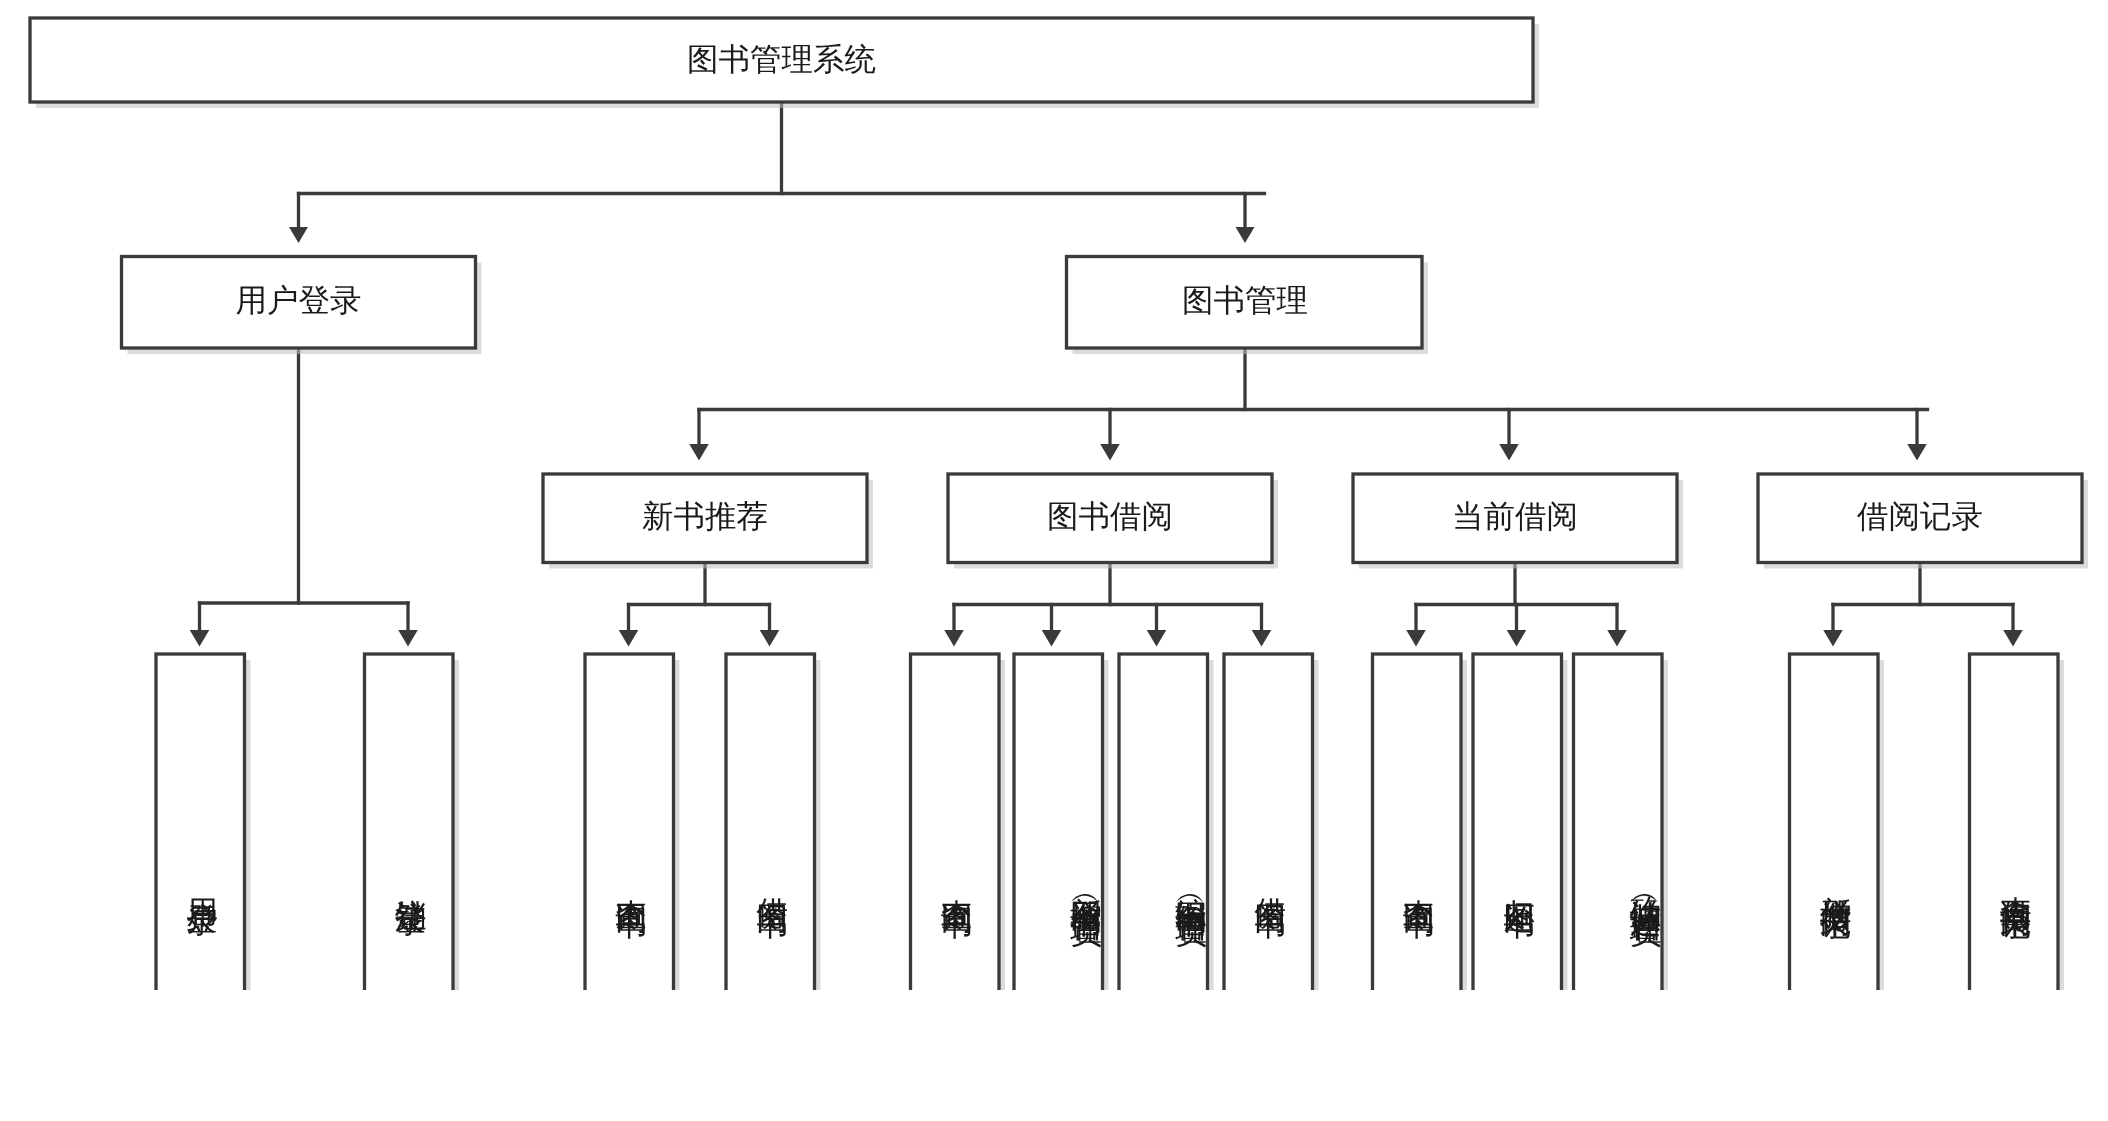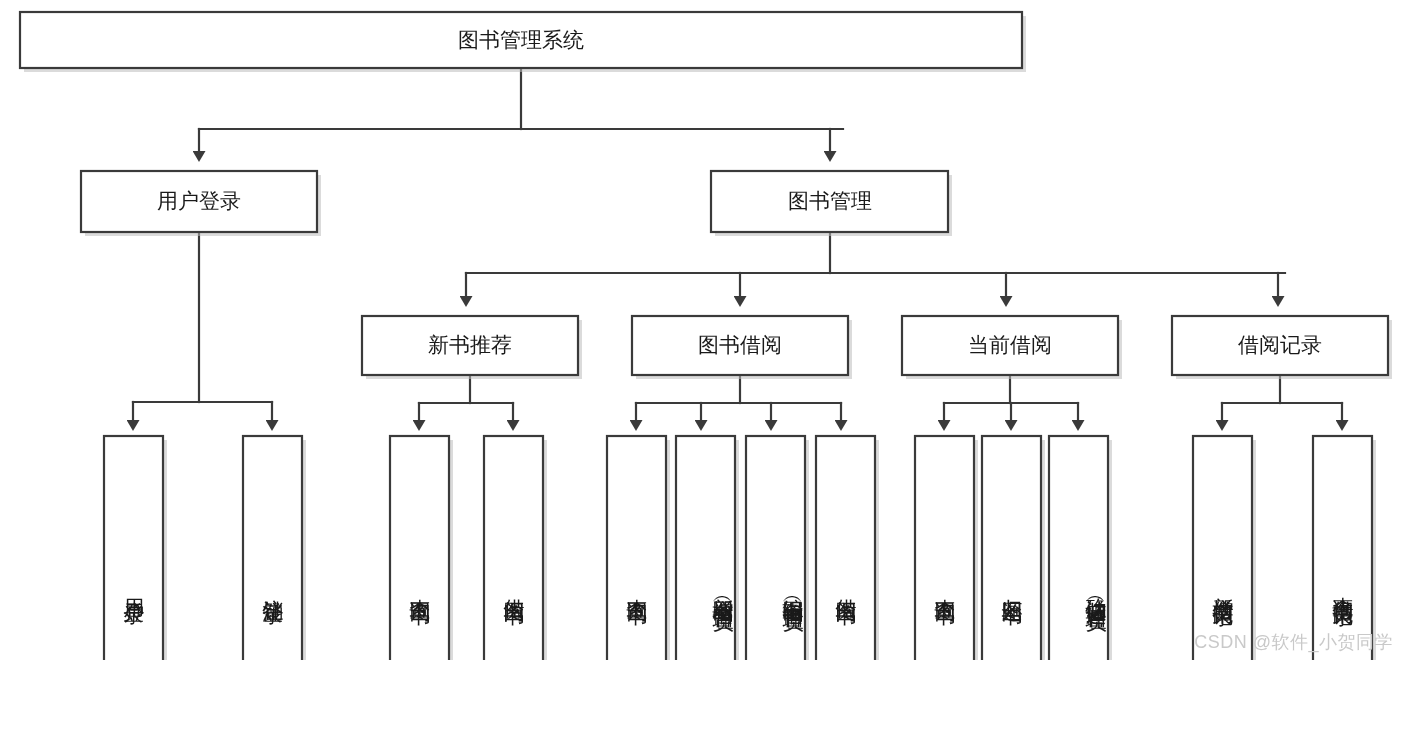--- a/index.html
+++ b/index.html
@@ -250,14 +250,13 @@
   <div class="vert-label" style="left:746px; top:444px; width:59px; height:291px;">编辑图书（管理员）</div>
   <div class="vert-label centered" style="left:816px; top:436px; width:59px; height:299px;">借阅图书</div>
 
   <div class="vert-label centered" style="left:915px; top:436px; width:59px; height:299px;">查询图书</div>
   <div class="vert-label centered" style="left:982px; top:436px; width:59px; height:299px;">归还图书</div>
   <div class="vert-label" style="left:1049px; top:444px; width:59px; height:291px;">确认归还（管理员）</div>
 
   <div class="vert-label centered" style="left:1193px; top:436px; width:59px; height:299px;">新增借阅记录</div>
   <div class="vert-label centered" style="left:1313px; top:436px; width:59px; height:299px;">查询借阅记录</div>
 
-  <div id="watermark">CSDN @软件_小贺同学</div>
 </div>
 
 </body></html>

